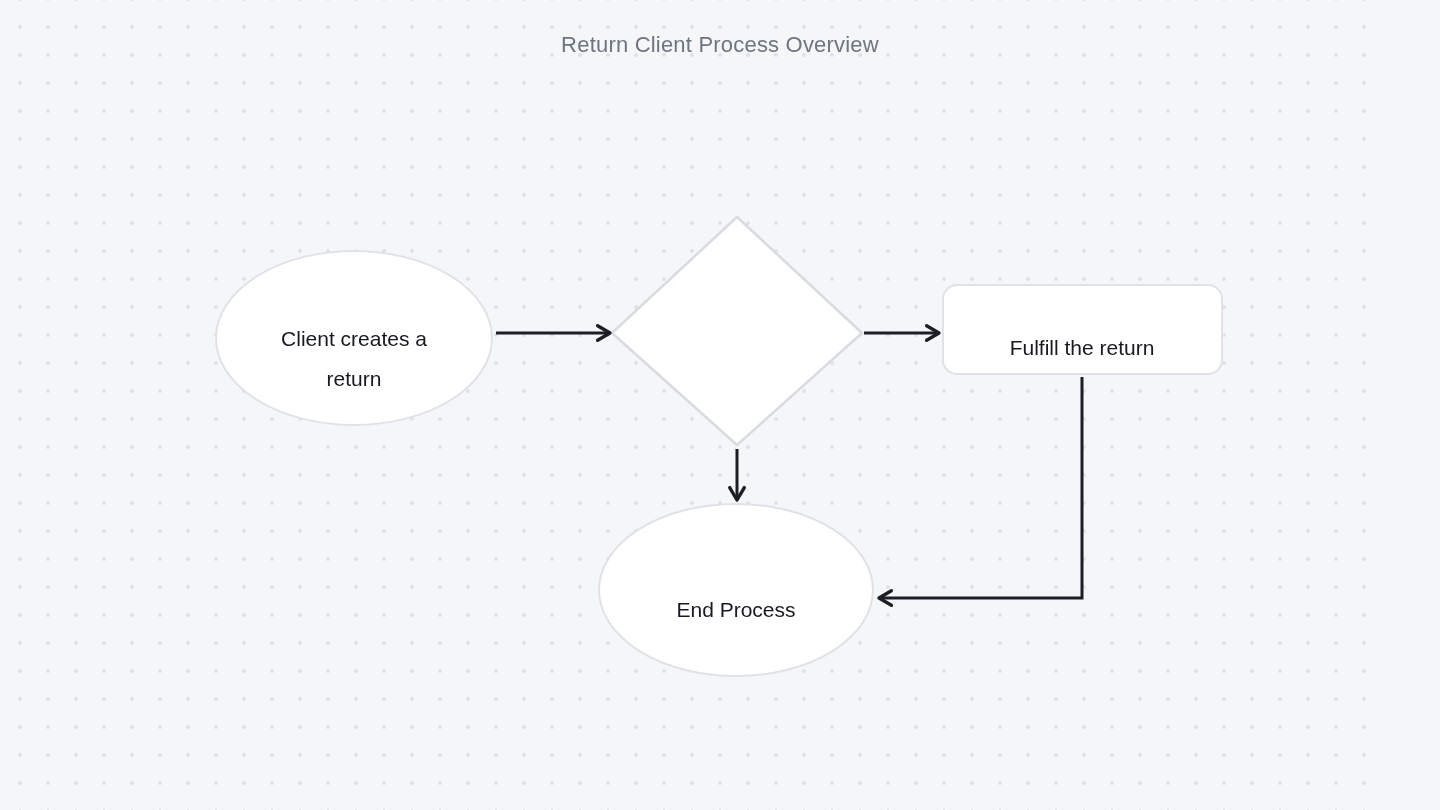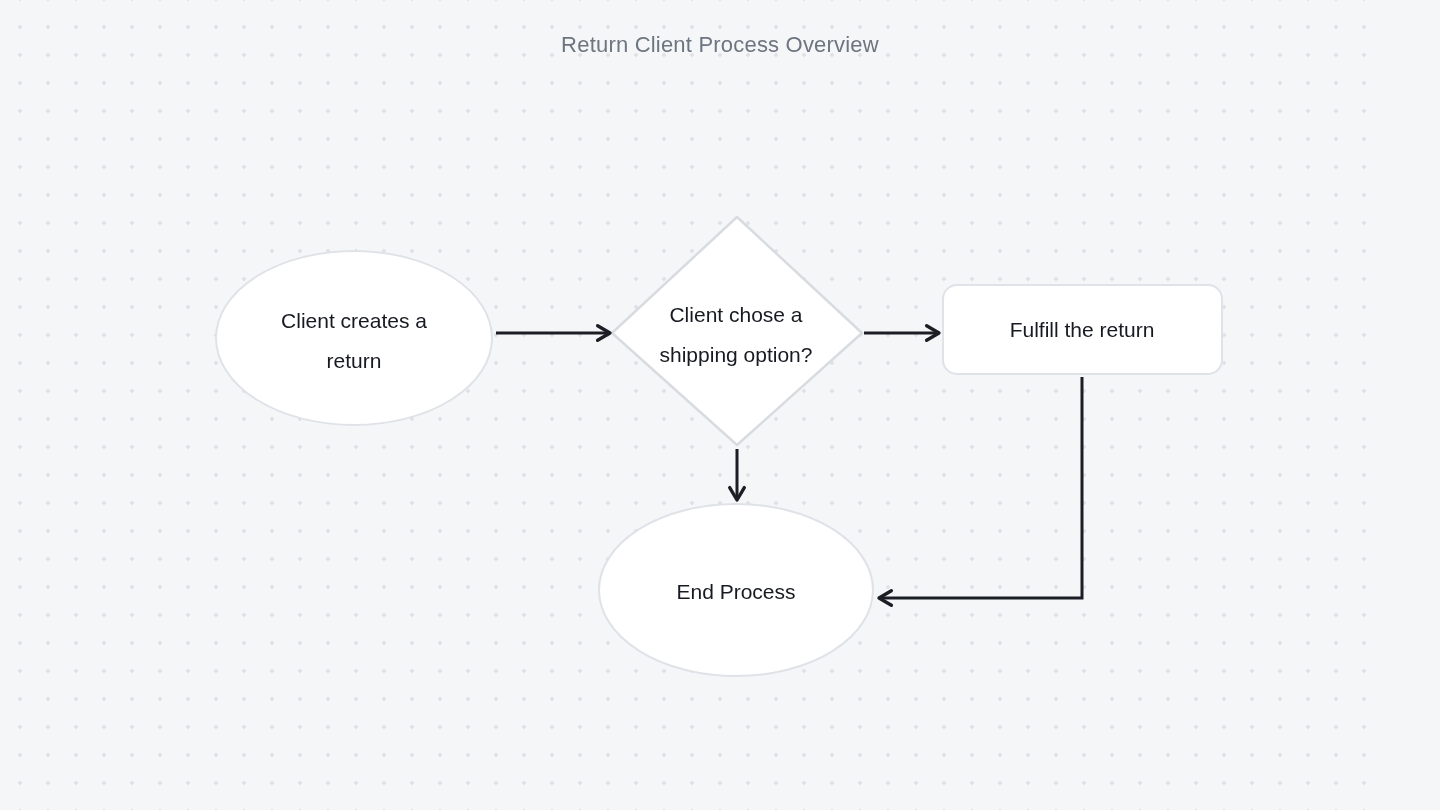--- a/index.html
+++ b/index.html
@@ -54,20 +54,21 @@
   }
   .node-label {
     position: absolute;
     text-align: center;
     white-space: pre-line;
     font-size: 21px;
     line-height: 40px;
     font-weight: 400;
     color: #171a20;
     pointer-events: none;
+    margin-top: 18px;
   }
   .label-start   { left: 224px; top: 301px; width: 260px; }
   .label-decision{ left: 606px; top: 295px; width: 260px; }
   .label-fulfill { left: 952px; top: 310px; width: 260px; height: 40px; }
   .label-end     { left: 606px; top: 572px; width: 260px; height: 40px; }
 </style>
 </head>
 <body>
 
 <div class="canvas">
@@ -88,20 +89,18 @@
 
     <path class="edge-path" d="M 496 333 L 610 333" marker-end="url(#arrowhead)"></path>
     <path class="edge-path" d="M 864 333 L 939 333" marker-end="url(#arrowhead)"></path>
     <path class="edge-path" d="M 737 449 L 737 500" marker-end="url(#arrowhead)"></path>
     <path class="edge-path" d="M 1082 377 L 1082 598 L 879 598" marker-end="url(#arrowhead)"></path>
   </svg>
 
   <div class="node-label label-start">Client creates a
 return</div>
 
-  <div class="node-label label-decision">Client chose a
-shipping option?</div>
 
   <div class="node-label label-end">End Process</div>
 
   <div class="node-label label-fulfill">Fulfill the return</div>
 
 </div>
 
 </body></html>

